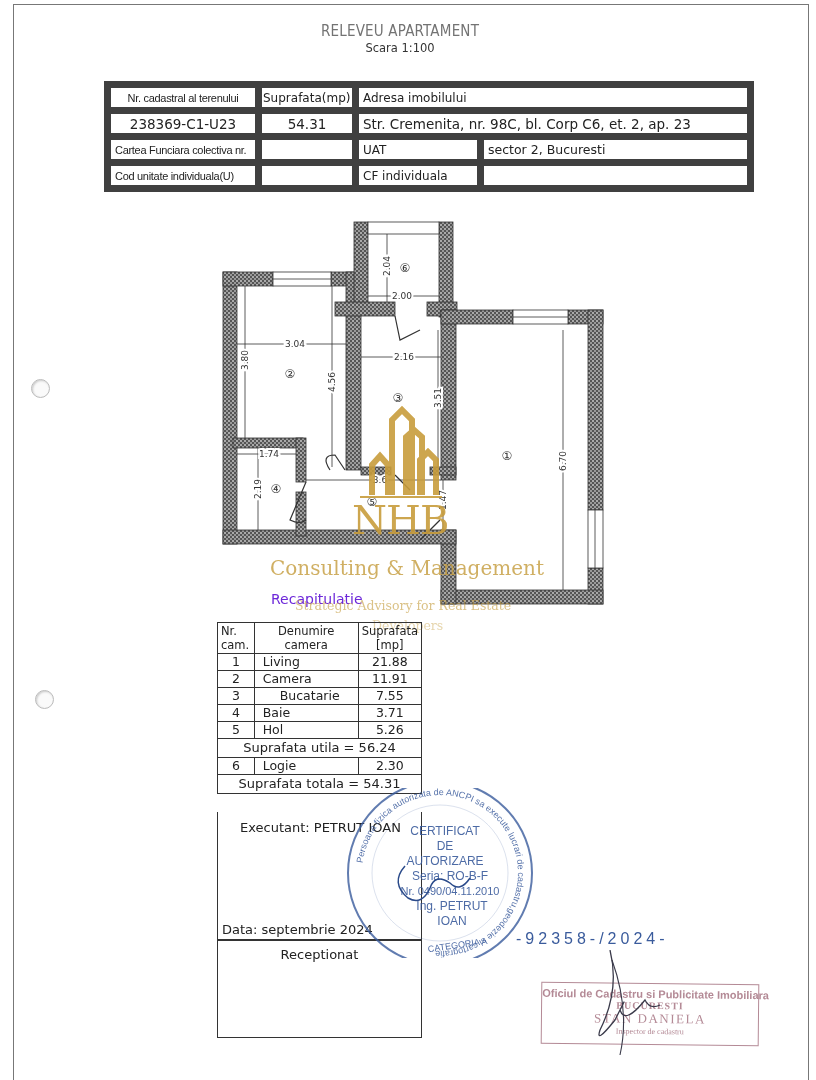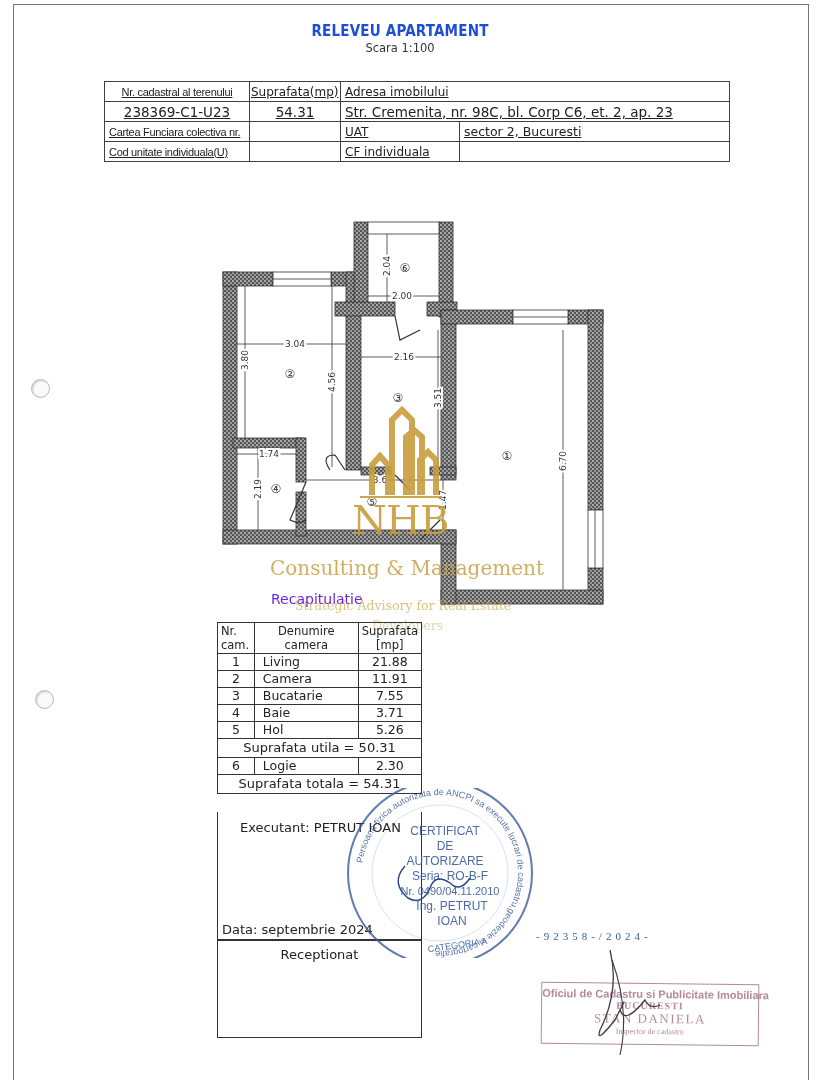--- a/index.html
+++ b/index.html
@@ -1,41 +1,41 @@
 <!DOCTYPE html>
 <html><head>
 <meta charset="utf-8">
 <style>
   html, body { margin:0; padding:0; background:#fff; }
   body { width:816px; height:1080px; position:relative; overflow:hidden; font-family:"DejaVu Sans", sans-serif; color:#222; }
   .page-border { position:absolute; left:13px; top:4px; width:796px; height:1090px; border-left:1px solid #777; border-right:1px solid #777; border-top:1px solid #777; box-sizing:border-box; }
   .punch { position:absolute; width:17px; height:17px; border-radius:50%; border:1px solid #bbb; box-shadow: inset 1px 1px 2px #ccc; background:#fafafa; }
-  .title { position:absolute; left:0; width:800px; top:22px; text-align:center; font-family:"DejaVu Sans Condensed","DejaVu Sans", sans-serif; font-size:15px; font-weight:700; letter-spacing:0.2px; color:#1d4ed8; }
+  .title { position:absolute; left:0; width:800px; top:22px; text-align:center; font-family:"DejaVu Sans Condensed","DejaVu Sans", sans-serif; font-size:15px; font-weight:400; letter-spacing:0.2px; color:#737373; }
   .subtitle { position:absolute; left:0; width:800px; top:41px; text-align:center; font-size:11.5px; color:#333; }
 
   table.info { position:absolute; left:104px; top:81px; border-collapse:collapse; font-size:12px; }
-  table.info td { border:1px solid #404040; padding:0 4px; height:19px; line-height:18px; white-space:nowrap;text-decoration:underline; }
+  table.info td { border:7px solid #404040; padding:0 4px; height:19px; line-height:18px; white-space:nowrap; }
   .cond { font-family:"Liberation Sans Narrow","Liberation Sans", sans-serif; font-size:11px; letter-spacing:-0.3px; }
   .big { font-size:13.5px; }
 
   .plan { position:absolute; left:0; top:0; width:816px; height:640px; }
 
   .recap-title { position:absolute; left:271px; top:591px; font-size:14px; color:#6d28d9; }
   table.recap { position:absolute; left:217px; top:622px; border-collapse:collapse; font-size:12.5px; width:205px; }
   table.recap td { border:1px solid #333; height:16px; line-height:16px; padding:0 3px; }
   table.recap td.c { text-align:center; }
   table.recap td.hdr { font-size:11.5px; line-height:14px; padding-top:1px; padding-bottom:1px; }
 
   .exec-box { position:absolute; left:217px; top:812px; width:205px; height:128px; border:1px solid #333; border-top:none; box-sizing:border-box; }
   .exec-text { position:absolute; left:240px; top:820px; font-size:13px; }
   .date-text { position:absolute; left:222px; top:922px; font-size:13px; }
   .recv-box { position:absolute; left:217px; top:940px; width:205px; height:98px; border:1px solid #333; box-sizing:border-box; }
   .recv-text { position:absolute; left:217px; width:205px; text-align:center; top:947px; font-size:13px; }
 
-  .stamp-num { position:absolute; left:536px; top:930px; font-family:Liberation Serif, serif; font-size:11px; color:#3a5b9c; letter-spacing:4px; }
+  .stamp-num { position:absolute; left:516px; top:930px; font-family:Liberation Sans, sans-serif; font-size:16px; color:#3a5b9c; letter-spacing:4px; }
   .ocpi { position:absolute; left:541px; top:983px; width:218px; height:62px; border:1px solid #b48a96; transform:rotate(0.6deg); box-sizing:border-box; color:#b48a96; text-align:center; font-family:"Liberation Serif", serif; }
   .ocpi .l1 { font-family:"Liberation Sans", sans-serif; font-size:11px; font-weight:bold; margin-top:4px; white-space:nowrap; }
   .ocpi .l2 { font-size:10px; font-weight:bold; letter-spacing:1px; }
   .ocpi .l3 { font-size:13px; letter-spacing:1.5px; }
   .ocpi .l4 { font-size:8px; }
 
   .watermark { position:absolute; left:0; top:0; width:816px; height:640px; pointer-events:none; }
   .wm-text1 { position:absolute; left:270px; top:556px; font-family:"DejaVu Serif", serif; font-size:20px; color:#c8a248; opacity:0.85; white-space:nowrap; }
   .wm-text2 { position:absolute; left:295px; top:598px; font-family:"DejaVu Serif", serif; font-size:12.5px; color:#c8a248; opacity:0.65; white-space:nowrap; }
   .wm-text3 { position:absolute; left:372px; top:618px; font-family:"DejaVu Serif", serif; font-size:12.5px; color:#c8a248; opacity:0.45; white-space:nowrap; }
@@ -207,35 +207,35 @@
     <td style="padding-left:8px;">Living</td>
     <td class="c">21.88</td>
   </tr>
   <tr>
     <td class="c">2</td>
     <td style="padding-left:8px;">Camera</td>
     <td class="c">11.91</td>
   </tr>
   <tr>
     <td class="c">3</td>
-    <td style="padding-left:8px;">Bucatarie</td>
+    <td style="padding-left:25px;">Bucatarie</td>
     <td class="c">7.55</td>
   </tr>
   <tr>
     <td class="c">4</td>
     <td style="padding-left:8px;">Baie</td>
     <td class="c">3.71</td>
   </tr>
   <tr>
     <td class="c">5</td>
     <td style="padding-left:8px;">Hol</td>
     <td class="c">5.26</td>
   </tr>
   <tr>
-    <td colspan="3" class="c" style="font-size:13px; height:18px;">Suprafata utila = 50.31</td>
+    <td colspan="3" class="c" style="font-size:13px; height:18px;">Suprafata utila = 56.24</td>
   </tr>
   <tr>
     <td class="c">6</td>
     <td style="padding-left:8px;">Logie</td>
     <td class="c">2.30</td>
   </tr>
   <tr>
     <td colspan="3" class="c" style="font-size:13px; height:18px;">Suprafata totala = 54.31</td>
   </tr>
 </tbody>

